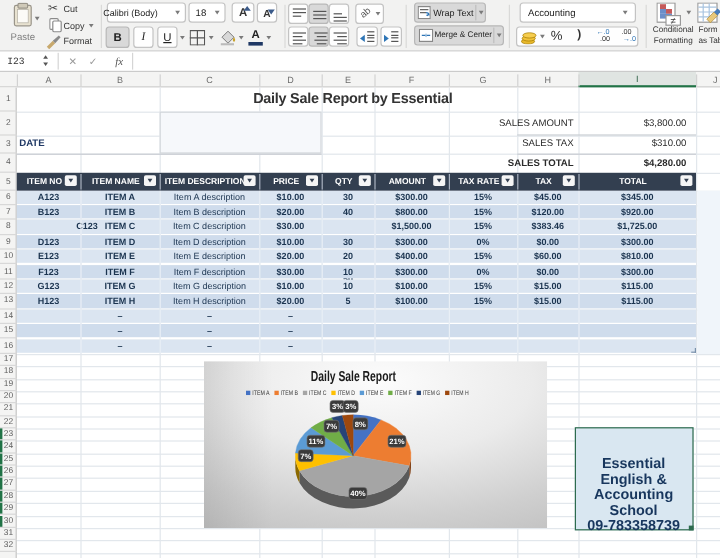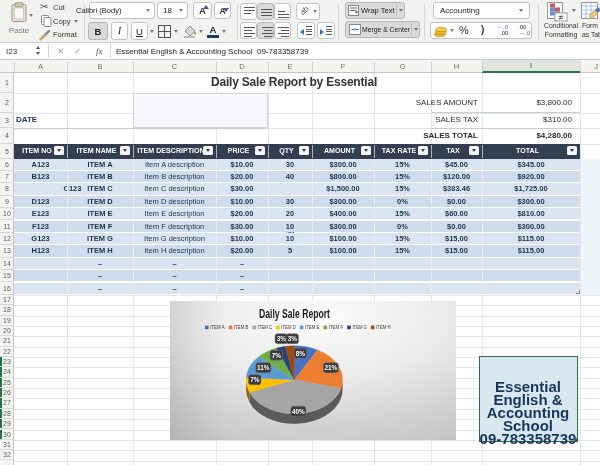--- a/index.html
+++ b/index.html
@@ -29,21 +29,21 @@
 </svg>
 <div class="abs" style="left:53px;top:16.5px;font-size:7.5px;color:#333;">Copy</div>
 <div class="abs car" style="left:74px;top:20px;"></div>
 <svg class="abs" style="left:38px;top:29px;" width="13" height="12" viewBox="0 0 13 12">
 <path d="M1 10 L6 5 L8 7 L3 12 Z" fill="#c8a96d"></path>
       <path d="M6 5 L11 0.5 L12.5 2 L8 7 Z" fill="#8a8a8a"></path>
 </svg>
 <div class="abs" style="left:53px;top:30px;font-size:7.5px;color:#333;">Format</div>
 <div class="sep" style="left:84px;"></div>
 <div class="btn" style="left:89px;top:2px;width:66px;height:17px;background:#fff;"></div>
-<div class="abs" style="left:76px;top:6px;font-size:7.5px;color:#222;">Calibri (Body)</div>
+<div class="abs" style="left:86px;top:6px;font-size:7.5px;color:#222;">Calibri (Body)</div>
 <div class="abs car" style="left:146px;top:9px;"></div>
 <div class="btn" style="left:157px;top:2px;width:31px;height:17px;background:#fff;"></div>
 <div class="abs" style="left:163px;top:5.5px;font-size:8px;color:#222;">18</div>
 <div class="abs car" style="left:179px;top:9px;"></div>
 <div class="btn ctr" style="left:193px;top:2px;width:19px;height:17px;font-size:9.5px;color:#333;font-weight:bold;">A</div>
 <div class="abs" style="left:203px;top:5px;width:0;height:0;border-left:3px solid transparent;border-right:3px solid transparent;border-bottom:4px solid #3a5a8a;"></div>
 <div class="btn ctr" style="left:214px;top:2px;width:17px;height:17px;font-size:8.5px;color:#333;font-weight:bold;">A</div>
 <div class="abs" style="left:223px;top:8px;width:0;height:0;border-left:3px solid transparent;border-right:3px solid transparent;border-top:4px solid #3a5a8a;"></div>
 <div class="btn pressed ctr" style="left:88px;top:22px;width:20px;height:18px;font-weight:bold;font-size:9.5px;color:#222;">B</div>
 <div class="btn ctr" style="left:111px;top:22px;width:17px;height:18px;font-style:italic;font-size:9.5px;color:#222;font-family:'Liberation Serif',serif;">I</div>
@@ -166,29 +166,28 @@
 <div class="abs" style="left:538px;top:22px;width:46px;text-align:center;font-size:6.8px;color:#333;line-height:8.5px;">Conditional<br>Formatting</div>
 <svg class="abs" style="left:581px;top:2px;" width="19" height="20" viewBox="0 0 19 20">
 <rect x="0.5" y="0.5" width="16" height="16" fill="#fff" stroke="#999"></rect>
 <path d="M1 4 h15 M1 8 h15 M1 12 h15 M5 1 v15 M10 1 v15" stroke="#a8c4e0" stroke-width="1"></path>
 <path d="M8 14 L14 8 L17 11 L11 17 Z" fill="#e8c87a" stroke="#b08d3e" stroke-width="0.6"></path>
 <path d="M14 8 L17 5 L19.5 7.5 L17 11 Z" fill="#4a7ebb"></path>
 </svg>
 <div class="abs" style="left:582px;top:22px;font-size:6.8px;color:#333;line-height:8.5px;white-space:nowrap;">Form<br>as Tab</div>
 </div>
 <div class="abs" style="left:0;top:43px;width:600px;height:16.5px;background:#fff;border-bottom:1px solid #cbcbcb;">
-<div class="abs" style="left:6px;top:3.5px;font-size:8px;color:#333;">I23</div>
+<div class="abs" style="left:6px;top:3.5px;font-size:8px;color:#333;font-family:Liberation Mono, monospace;">I23</div>
 <div class="abs" style="left:36px;top:3px;width:0;height:0;border-left:2.5px solid transparent;border-right:2.5px solid transparent;border-bottom:3.5px solid #555;"></div>
 <div class="abs" style="left:36px;top:9px;width:0;height:0;border-left:2.5px solid transparent;border-right:2.5px solid transparent;border-top:3.5px solid #555;"></div>
 <div class="abs" style="left:48px;top:1px;width:1px;height:14px;background:#d5d5d5;"></div>
 <div class="abs" style="left:57px;top:3px;font-size:8.5px;color:#9b9b9b;">✕</div>
 <div class="abs" style="left:74px;top:3px;font-size:8.5px;color:#9b9b9b;">✓</div>
 <div class="abs" style="left:96px;top:2.5px;font-size:9px;color:#555;font-style:italic;font-family:'Liberation Serif',serif;"><i>fx</i></div>
 <div class="abs" style="left:110px;top:1px;width:1px;height:14px;background:#d5d5d5;"></div>
-<div class="abs" style="left:116px;top:3.5px;font-size:8px;color:#222;">Essential English &amp; Accounting School&nbsp;&nbsp;09-783358739</div>
 </div>
 <div class="abs" style="left:0;top:59.5px;width:600px;height:13.5px;background:#f4f4f3;border-bottom:1px solid #c6c6c6;">
 <div class="abs ctr" style="left:14px;top:0;width:53px;height:13.5px;font-size:7.5px;color:#6e6e6e;">A</div>
 <div class="abs ctr" style="left:67px;top:0;width:66px;height:13.5px;font-size:7.5px;color:#6e6e6e;">B</div>
 <div class="abs ctr" style="left:133px;top:0;width:83px;height:13.5px;font-size:7.5px;color:#6e6e6e;">C</div>
 <div class="abs ctr" style="left:216px;top:0;width:52px;height:13.5px;font-size:7.5px;color:#6e6e6e;">D</div>
 <div class="abs ctr" style="left:268px;top:0;width:44px;height:13.5px;font-size:7.5px;color:#6e6e6e;">E</div>
 <div class="abs ctr" style="left:312px;top:0;width:62px;height:13.5px;font-size:7.5px;color:#6e6e6e;">F</div>
 <div class="abs ctr" style="left:374px;top:0;width:57px;height:13.5px;font-size:7.5px;color:#6e6e6e;">G</div>
 <div class="abs ctr" style="left:431px;top:0;width:51px;height:13.5px;font-size:7.5px;color:#6e6e6e;">H</div>
@@ -497,13 +496,13 @@
     <rect x="85.8" y="61.7" width="15" height="10" rx="2.5" fill="#3b3b3b" stroke="#757575" stroke-width="0.5"></rect>
     <text x="93.3" y="69.1" text-anchor="middle" font-size="6.4" font-weight="bold" fill="#fff" font-family="Liberation Sans">11%</text>
     <rect x="100.0" y="49.2" width="12.5" height="10" rx="2.5" fill="#3b3b3b" stroke="#757575" stroke-width="0.5"></rect>
     <text x="106.3" y="56.6" text-anchor="middle" font-size="6.4" font-weight="bold" fill="#fff" font-family="Liberation Sans">7%</text>
     <rect x="105.0" y="32.7" width="12.5" height="10" rx="2.5" fill="#3b3b3b" stroke="#757575" stroke-width="0.5"></rect>
     <text x="111.3" y="40.1" text-anchor="middle" font-size="6.4" font-weight="bold" fill="#fff" font-family="Liberation Sans">3%</text>
     <rect x="116.0" y="32.7" width="12.5" height="10" rx="2.5" fill="#3b3b3b" stroke="#757575" stroke-width="0.5"></rect>
     <text x="122.3" y="40.1" text-anchor="middle" font-size="6.4" font-weight="bold" fill="#fff" font-family="Liberation Sans">3%</text>
   </svg>
 <div class="abs" style="left:478.5px;top:356px;width:99px;height:85.5px;background:#d9e7f1;border:1.5px solid #2d6b4e;"></div>
-<div class="abs" style="left:478.5px;top:379.5px;width:99px;text-align:center;font-size:15px;font-weight:bold;color:#17365d;line-height:13.2px;">Essential English &amp;<br>Accounting School<br>09-783358739</div>
+<div class="abs" style="left:478.5px;top:379.5px;width:99px;text-align:center;font-size:12px;font-weight:bold;color:#17365d;line-height:13.2px;">Essential English &amp;<br>Accounting School<br>09-783358739</div>
 <div class="abs" style="left:574px;top:438px;width:4px;height:4px;background:#2d6b4e;"></div>
 </body></html>

